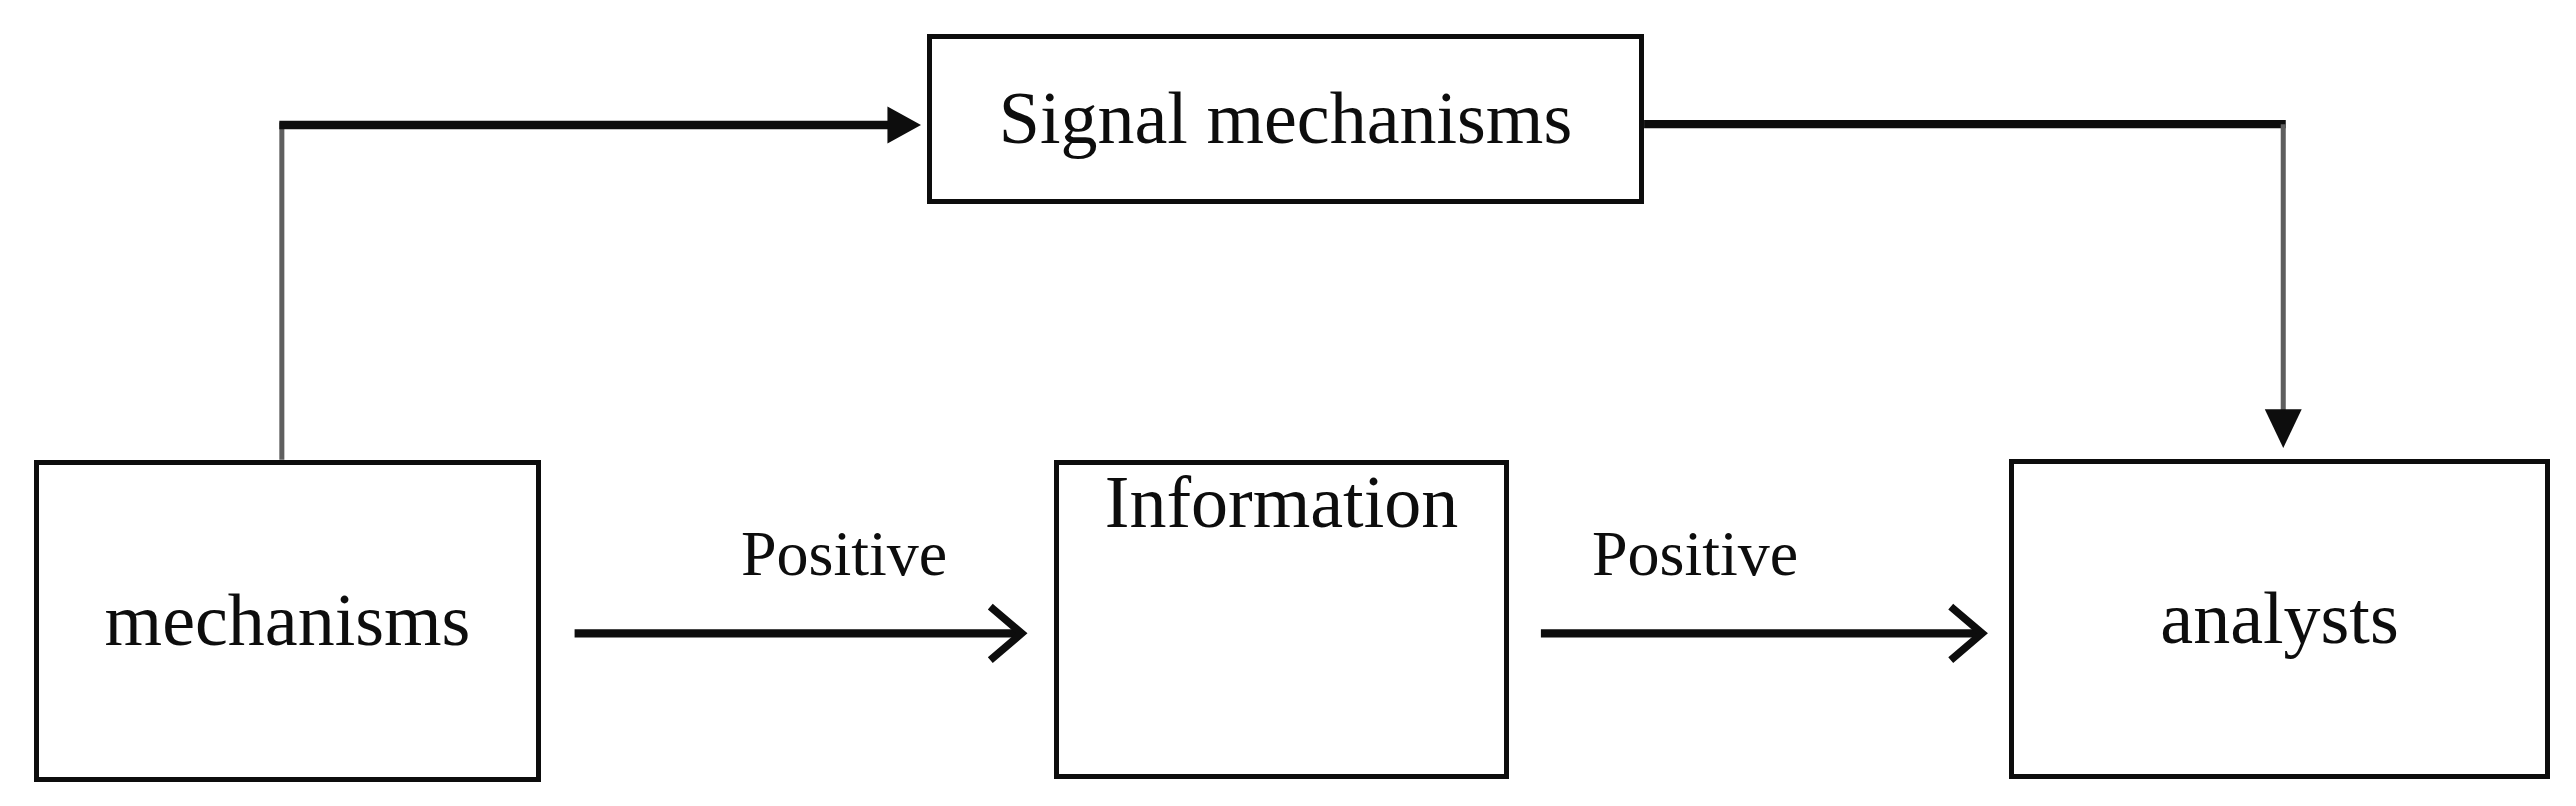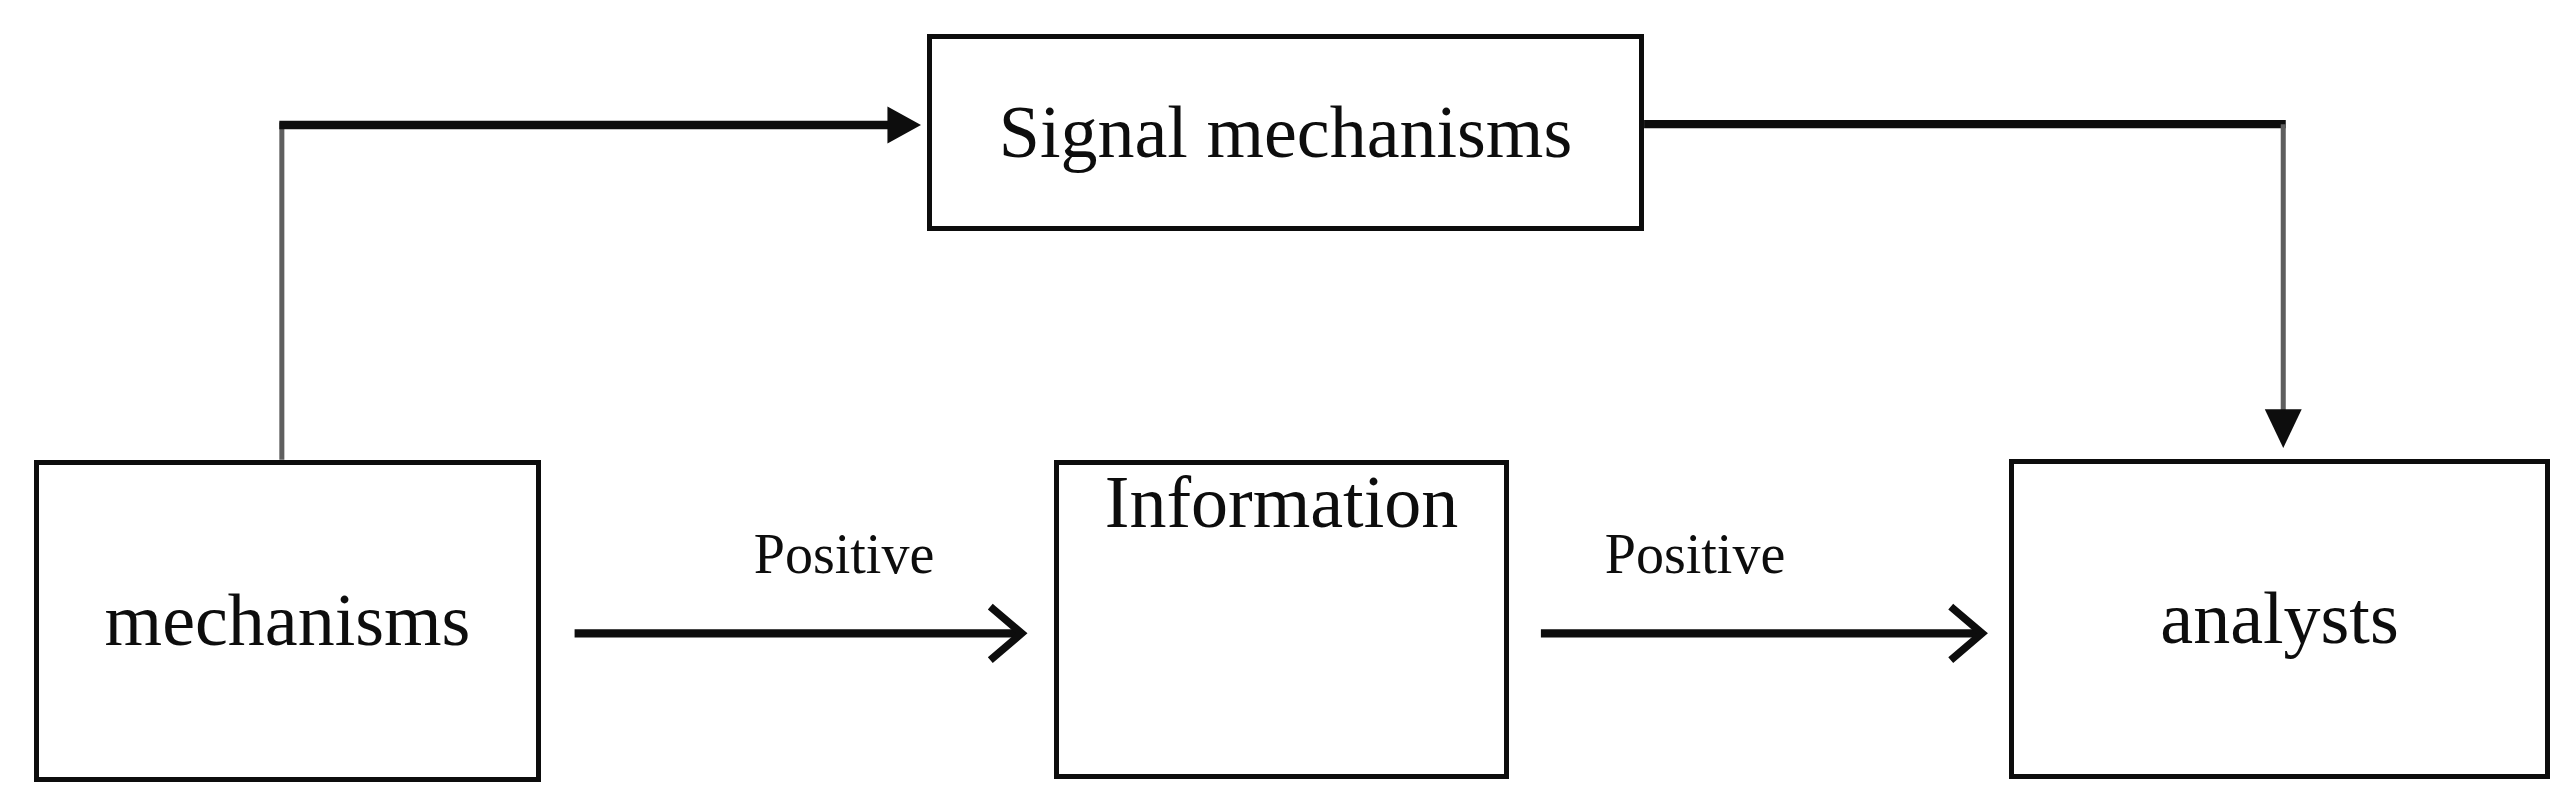--- a/index.html
+++ b/index.html
@@ -37,29 +37,29 @@
     background: var(--box_fill);
     display: flex;
     flex-direction: column;
     align-items: center;
     justify-content: center;
     text-align: center;
     font-size: 74px;
     line-height: 1.27;
     white-space: nowrap;
   }
-  .node--signal   { left: 927px; top: 34px;  width: 717px; height: 197px; }
+  .node--signal   { left: 927px; top: 34px;  width: 717px; height: 170px; }
   .node--carbon   { left: 34px;   top: 460px; width: 507px; height: 322px; }
   .node--info     { left: 1054px; top: 460px; width: 455px; height: 319px;
                     justify-content: space-between; line-height: 1; }
   .node--analysts { left: 2009px; top: 459px; width: 541px; height: 320px; }
   .edge-label {
     position: absolute;
     transform: translate(-50%, -50%);
-    font-size: 56px;
+    font-size: 64px;
     line-height: 1;
     white-space: nowrap;
     color: var(--text);
   }
   .edge-label--1 { left: 844px; top: 554px; }
   .edge-label--2 { left: 1695px; top: 554px; }
   .shaft   { stroke: var(--line); stroke-width: 10px; }
   .thin-v  { stroke: var(--connector); stroke-width: 6px; }
   .head    { fill: var(--line); stroke: none; }
   .chevron { fill: none; stroke: var(--line); stroke-width: 9px;

